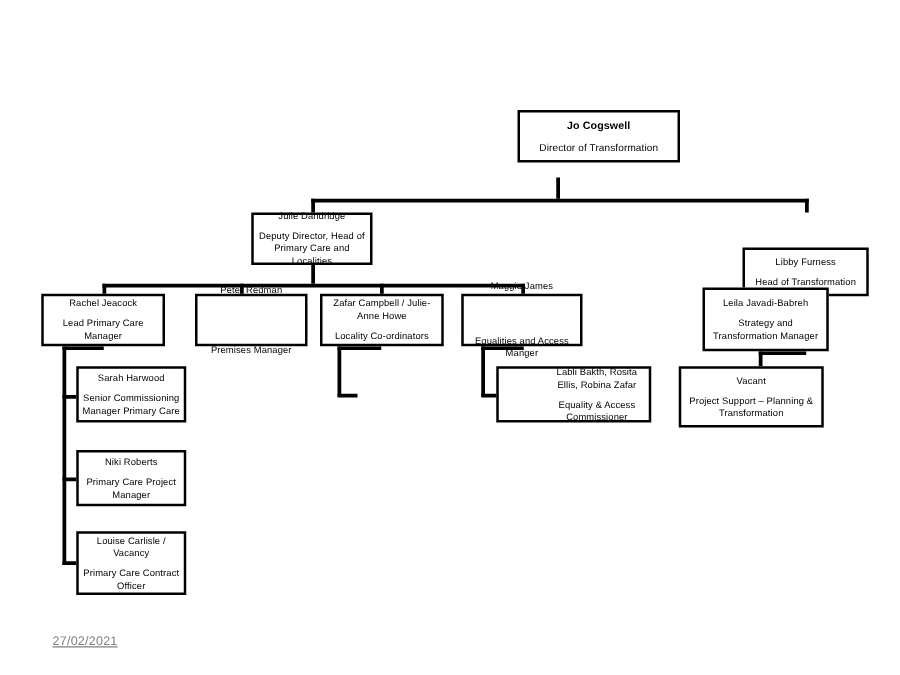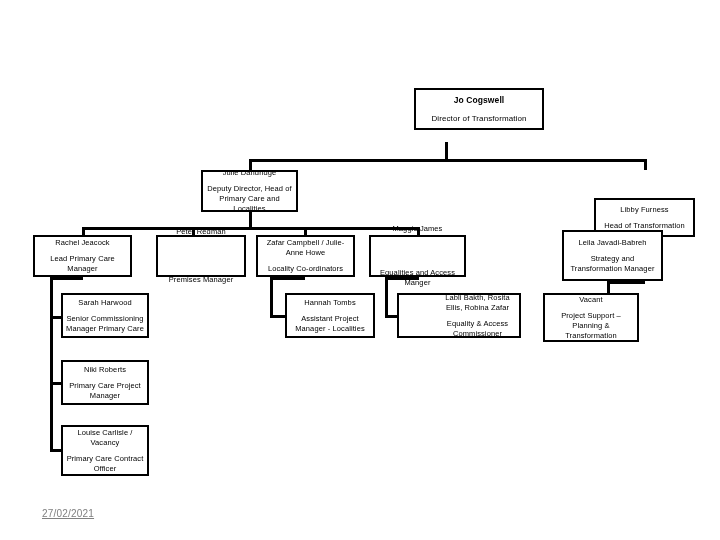--- a/index.html
+++ b/index.html
@@ -144,31 +144,27 @@
   <div class="node" style="left:562px; top:230px; width:101px; height:51px;">
     <div class="nm">Leila Javadi-Babreh</div>
     <div class="rl">Strategy and Transformation Manager</div>
   </div>
 
   <div class="node" style="left:61px; top:293px; width:88px; height:45px;">
     <div class="nm">Sarah Harwood</div>
     <div class="rl">Senior Commissioning Manager Primary Care</div>
   </div>
 
-  <div class="node" style="left:285px; top:293px; width:90px; height:45px;">
-    <div class="nm">Hannah Tombs</div>
-    <div class="rl">Assistant Project Manager - Localities</div>
-  </div>
 
   <div class="node" style="left:397px; top:293px; width:124px; height:45px;padding-left:40px;">
     <div class="nm">Labli Bakth, Rosita Ellis, Robina Zafar</div>
     <div class="rl">Equality &amp; Access Commissioner</div>
   </div>
 
-  <div class="node" style="left:543px; top:293px; width:96px; height:49px;">
+  <div class="node" style="left:543px; top:293px; width:116px; height:49px;">
     <div class="nm">Vacant</div>
     <div class="rl">Project Support – Planning &amp; Transformation</div>
   </div>
 
   <div class="node" style="left:61px; top:425px; width:88px; height:51px;">
     <div class="nm">Louise Carlisle / Vacancy</div>
     <div class="rl">Primary Care Contract Officer</div>
   </div>
 
   <div class="node" style="left:61px; top:360px; width:88px; height:45px;">

